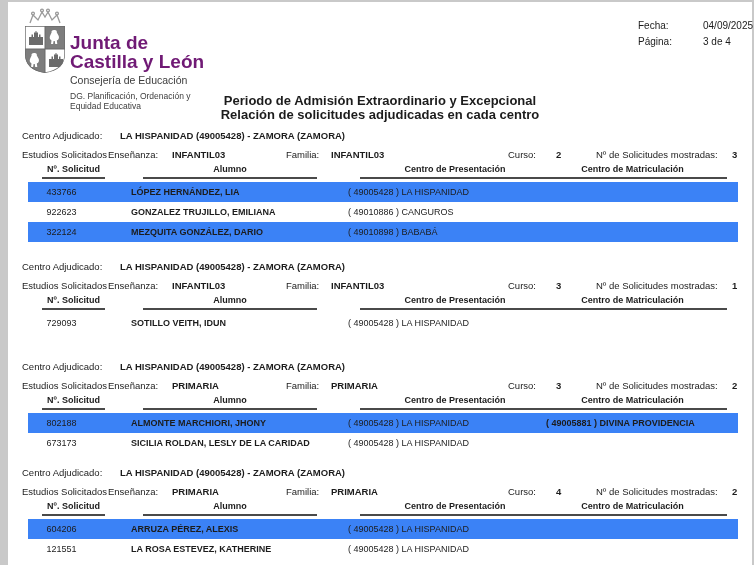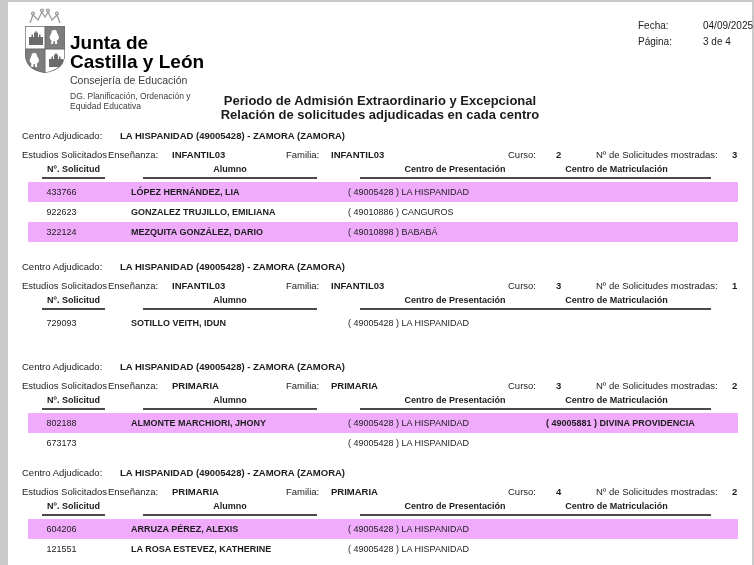--- a/index.html
+++ b/index.html
@@ -10,21 +10,21 @@
     color:#1c1c1c;
     -webkit-font-smoothing:antialiased;
   }
   .page{
     position:absolute;left:8px;top:2px;width:744px;height:563px;
     background:#ffffff;
   }
   
   .logo{position:absolute;left:14px;top:6px;width:46px;height:66px;}
   .brand{position:absolute;left:62px;top:31px;line-height:1;}
-  .brand-name{font-size:19px;font-weight:bold;color:#000000;letter-spacing:0px;line-height:19px;}
+  .brand-name{font-size:19px;font-weight:bold;color:#701a75;letter-spacing:0px;line-height:19px;}
   .brand-dept{font-size:10.5px;color:#3c3c3c;margin-top:4px;}
   .brand-sub{font-size:8.5px;color:#3c3c3c;margin-top:5px;width:150px;line-height:10px;}
   .meta{position:absolute;left:630px;top:18px;font-size:10px;}
   .meta-row{margin-bottom:5px;white-space:nowrap;}
   .meta-label{display:inline-block;width:65px;}
   .doc-title{position:absolute;left:0;top:92px;width:100%;text-align:center;
     font-size:13px;font-weight:bold;line-height:14px;}
   
   .section{position:absolute;left:0;width:744px;font-size:9.5px;}
   #sections .section:nth-of-type(1){top:126px;}
@@ -45,25 +45,25 @@
   .l-curso{left:500px;}
   .v-curso{left:536px;}
   .l-most{left:588px;}
   .v-most{left:712px;}
   
   .thead{position:absolute;top:36px;left:0;width:100%;height:16px;font-size:9px;font-weight:bold;margin-left:12px;}
   .th{position:absolute;text-align:center;padding-bottom:3px;border-bottom:2px solid #4a4a4a;}
   .th-c1{left:22px;width:63px;}
   .th-c2{left:123px;width:174px;}
   .th-c3{left:340px;width:190px;}
-  .th-c4{left:502px;width:189px;}
+  .th-c4{left:518px;width:189px;}
   
   .rows{position:absolute;top:54px;left:0;width:100%;}
   .row{position:relative;width:710px;margin-left:20px;height:20px;font-size:9px;}
-  .row.shaded{background:#f0abfc;}
+  .row.shaded{background:#3b82f6;}
   .cell{position:absolute;top:50%;transform:translateY(-50%);white-space:nowrap;}
   .c1{left:2px;width:63px;text-align:center;}
   .c2{left:103px;font-weight:bold;}
   .c3{left:320px;font-weight:normal;}
   .c4{left:518px;font-weight:bold;}
 </style>
 </head>
 <body>
 
 <div class="page">
@@ -224,20 +224,21 @@
     <div class="rows">
   <div class="row shaded">
     <span class="cell c1">802188</span>
     <span class="cell c2">ALMONTE MARCHIORI, JHONY</span>
     <span class="cell c3">( 49005428 ) LA HISPANIDAD</span>
     <span class="cell c4">( 49005881 ) DIVINA PROVIDENCIA</span>
   </div>
 
   <div class="row">
     <span class="cell c1">673173</span>
+    <span class="cell c2">SICILIA ROLDAN, LESLY DE LA CARIDAD</span>
     <span class="cell c3">( 49005428 ) LA HISPANIDAD</span>
     <span class="cell c4"></span>
   </div>
 </div>
   </div>
 
   <div class="section">
     <div class="sec-line1">
       <span class="abs l-centro">Centro Adjudicado:</span>
       <span class="abs v-centro bold">LA HISPANIDAD (49005428) - ZAMORA (ZAMORA)</span>

